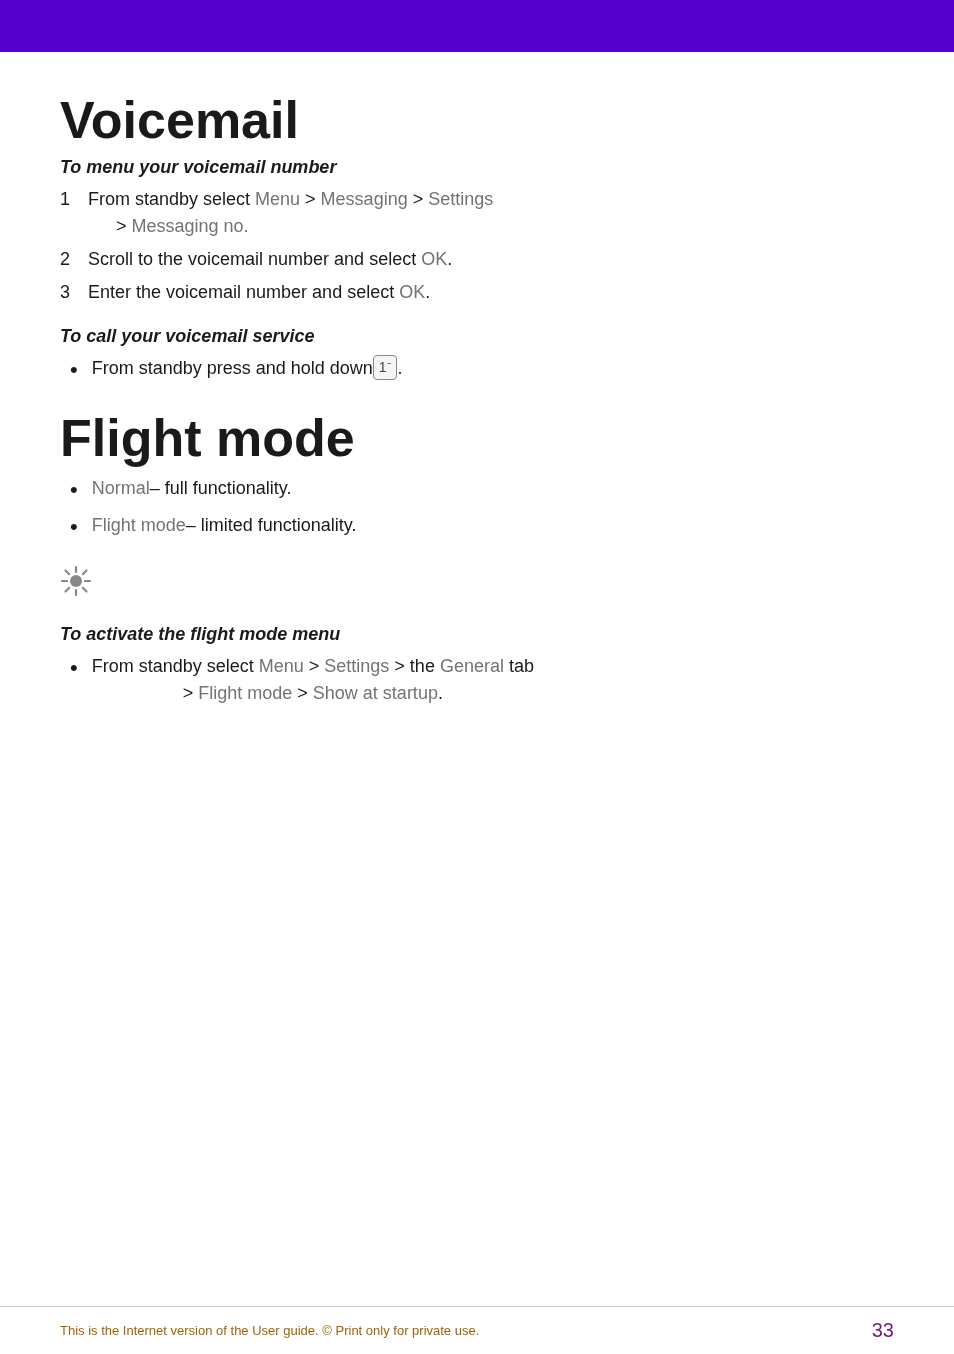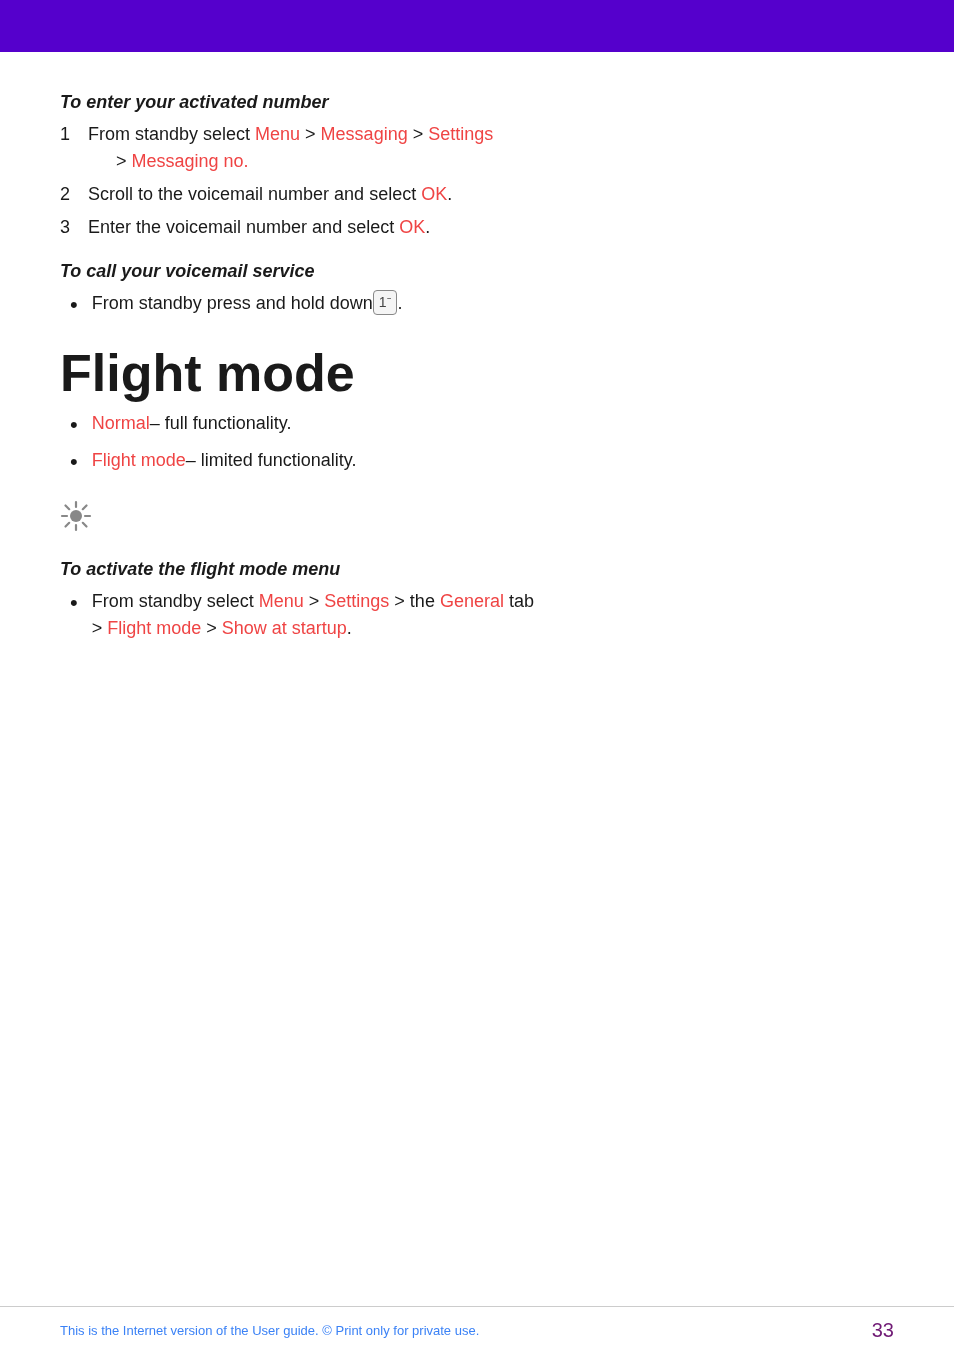--- a/index.html
+++ b/index.html
@@ -60,31 +60,32 @@
       list-style: none;
       margin-bottom: 20px;
       padding-left: 10px;
     }
     .bullet-list li {
       display: flex;
       align-items: flex-start;
       margin-bottom: 6px;
       font-size: 18px;
       line-height: 1.5;
+      text-align: center;
     }
     .bullet-list li::before {
       content: "•";
       font-size: 22px;
       margin-right: 14px;
       margin-top: -2px;
       color: #1a1a1a;
       flex-shrink: 0;
     }
     .link-blue {
-      color: #ef4444;
+      color: #737373;
       font-weight: normal;
     }
     .tip-box {
       display: flex;
       align-items: flex-start;
       margin: 16px 0 20px 0;
     }
     .tip-icon {
       font-size: 26px;
       margin-right: 12px;
@@ -114,37 +115,38 @@
       left: 0;
       width: 100%;
       border-top: 1px solid #ccc;
       padding: 12px 60px;
       display: flex;
       justify-content: space-between;
       align-items: center;
     }
     .footer-text {
       font-size: 13px;
-      color: #3b82f6;
+      color: #a16207;
     }
     .page-number {
       font-size: 20px;
       color: #701a75;
       font-weight: normal;
     }
   </style>
 </head>
 <body>
 
 <div class="top-bar"></div>
 
 <div class="content">
 
-
-  <p class="section-heading">To enter your activated number</p>
+  <h1>Voicemail</h1>
+
+  <p class="section-heading">To menu your voicemail number</p>
   <ol class="numbered-list">
     <li>
       <span class="num">1</span>
       <span>
         From standby select <span class="link-blue">Menu</span> &gt; <span class="link-blue">Messaging</span> &gt; <span class="link-blue">Settings</span><br>
         <span style="margin-left:28px;">&gt; <span class="link-blue">Messaging no.</span></span>
       </span>
     </li>
     <li>
       <span class="num">2</span>

